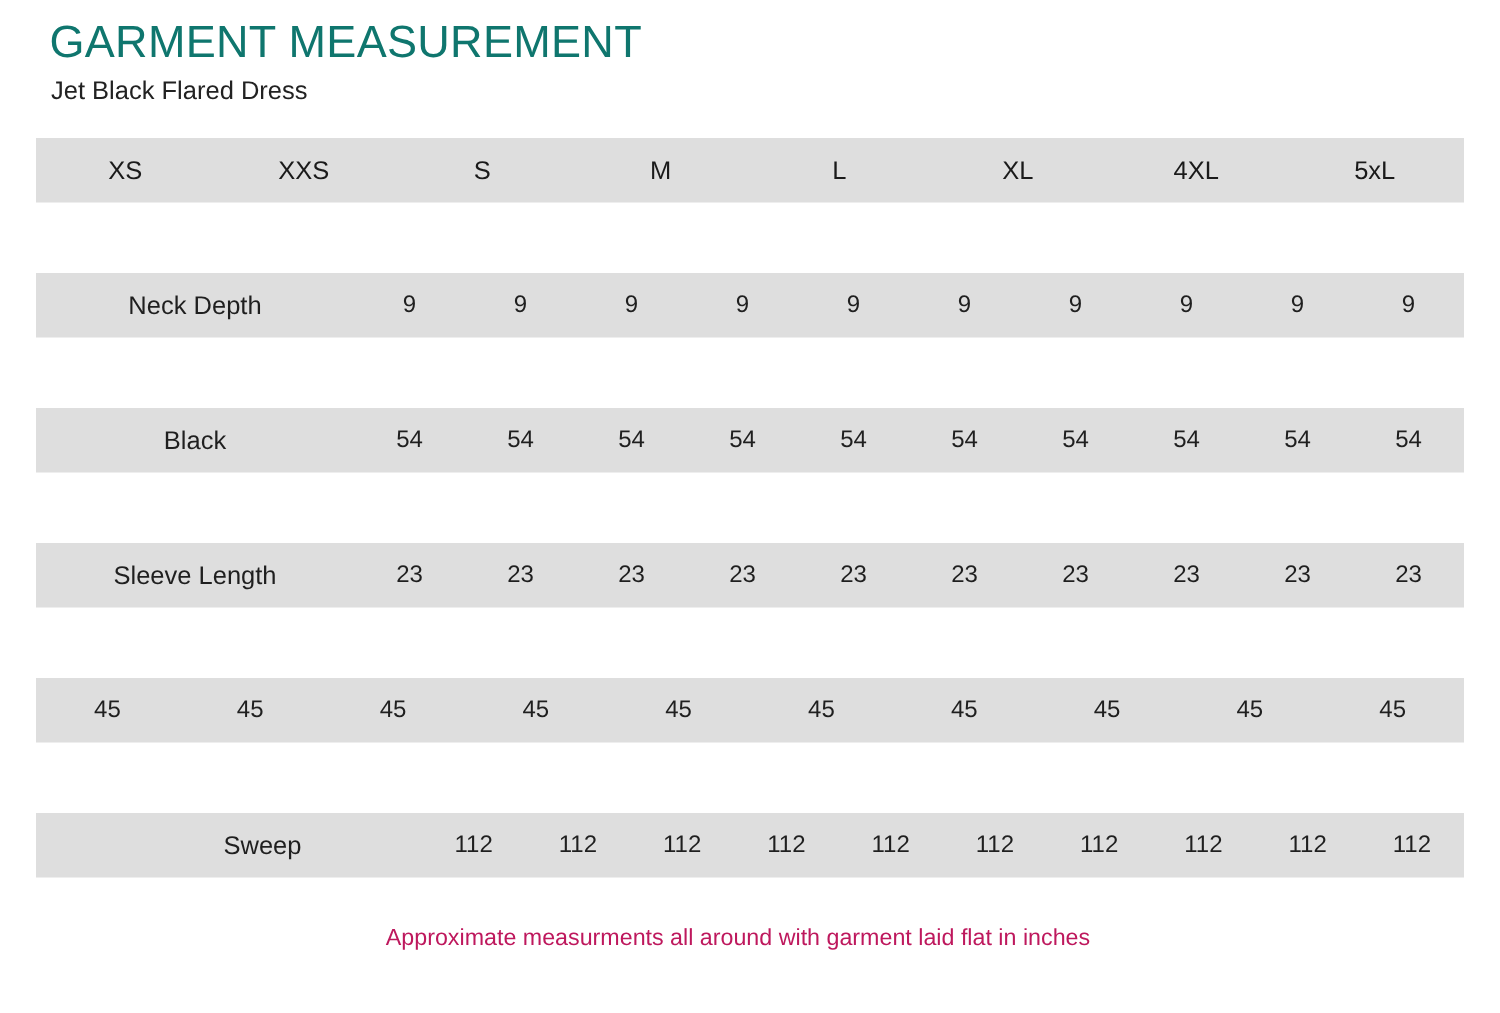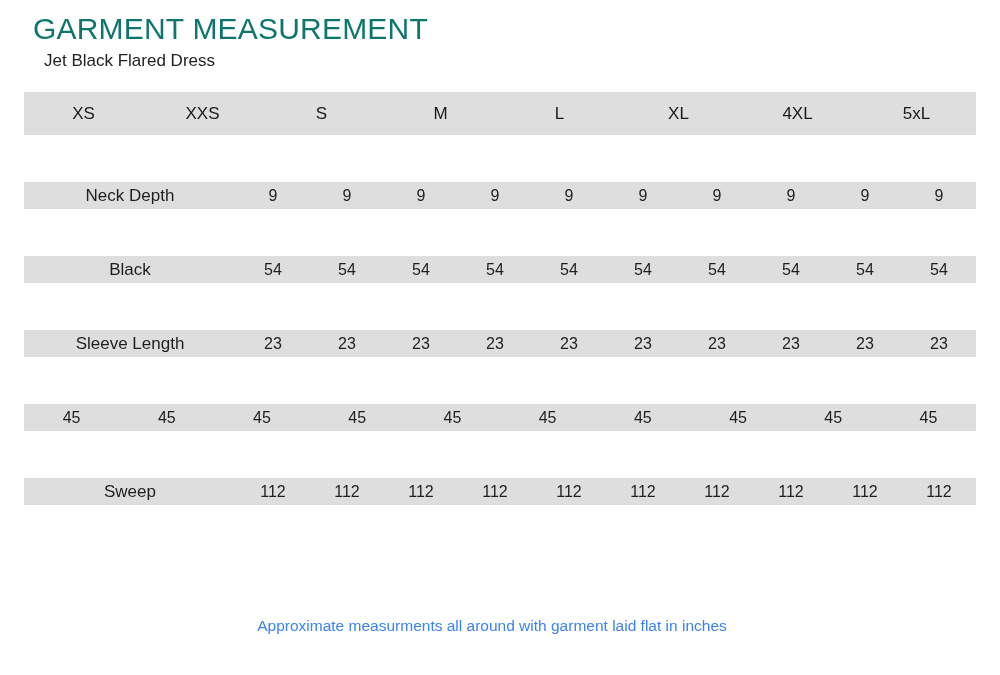--- a/index.html
+++ b/index.html
@@ -26,45 +26,46 @@
     left: 33px;
     top: 12px;
     font-size: 30px;
     font-weight: 400;
     letter-spacing: 0.2px;
     color: #0f766e;
     white-space: nowrap;
   }
   .subtitle {
     position: absolute;
-    left: 44px;
+    left: 34px;
     top: 51px;
     font-size: 17px;
     font-weight: 400;
     color: #222222;
     white-space: nowrap;
   }
   .table {
     position: absolute;
     left: 24px;
     top: 92px;
     width: 952px;
   }
   .row {
     display: flex;
     align-items: center;
-    height: 27px;
+    height: 43px;
     background: #dedede;
     margin-bottom: 47px;
   }
   .row.header {
     height: 43px;
   }
   .row:last-child {
     margin-bottom: 0;
+    padding-left: 45px;
   }
   .cell {
     text-align: center;
     font-size: 17px;
     color: #1f1f1f;
     line-height: 43px;
   }
   .cell.desc {
     width: 212px;
     flex: 0 0 212px;
@@ -82,21 +83,21 @@
   .row .cell.desc {
     font-weight: 400;
   }
   .footnote {
     position: absolute;
     left: 0;
     right: 16px;
     top: 617px;
     text-align: center;
     font-size: 15.5px;
-    color: #3b82f6;
+    color: #be185d;
   }
 </style>
 </head>
 <body>
 
 <div class="page">
 
   <div class="title">GARMENT MEASUREMENT</div>
   <div class="subtitle">Jet Black Flared Dress</div>
 

